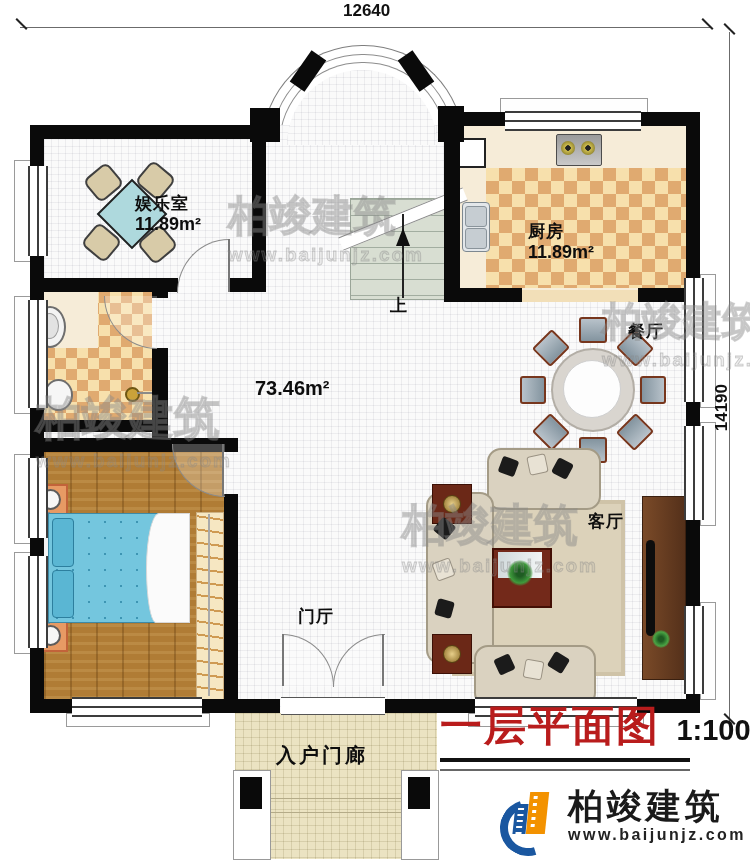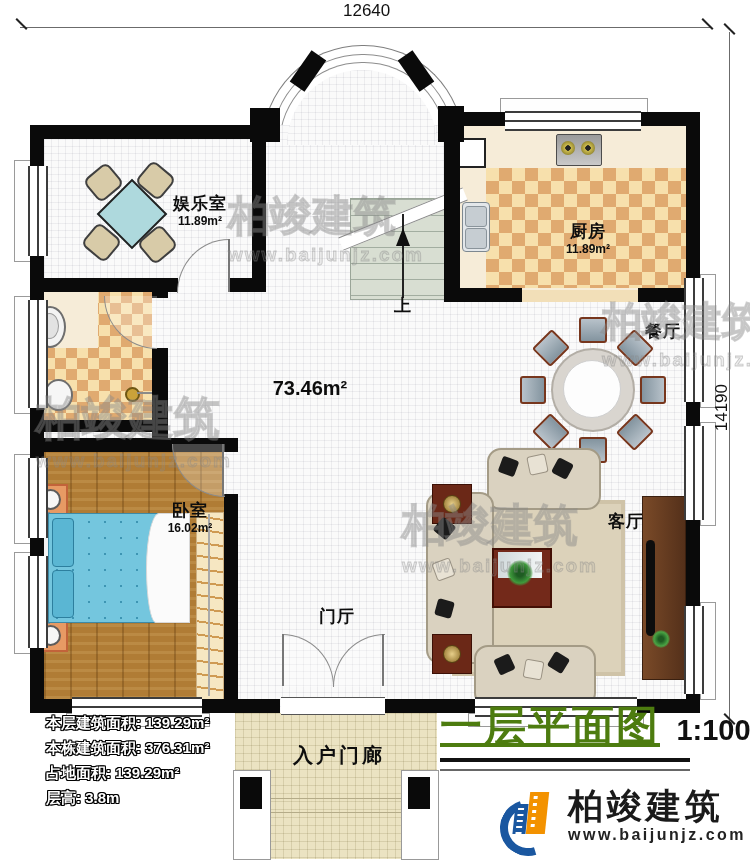--- a/index.html
+++ b/index.html
@@ -26,37 +26,37 @@
   .win-h{position:absolute;background:#fff;border-top:2px solid #3c3c3c;border-bottom:2px solid #3c3c3c;
     background-image:linear-gradient(180deg,transparent 44%,#3c3c3c 44%,#3c3c3c 56%,transparent 56%);z-index:35;}
   .win-v{position:absolute;background:#fff;border-left:2px solid #3c3c3c;border-right:2px solid #3c3c3c;
     background-image:linear-gradient(90deg,transparent 44%,#3c3c3c 44%,#3c3c3c 56%,transparent 56%);z-index:35;}
   .sill{position:absolute;background:#fefefe;border:1px solid #9a9a9a;z-index:5;}
   .arc{position:absolute;z-index:36;background:rgba(255,255,255,.25);}
   .arc-tl{border-top:1.4px solid #8b8b8b;border-left:1.4px solid #8b8b8b;border-top-left-radius:100%;}
   .arc-tr{border-top:1.4px solid #8b8b8b;border-right:1.4px solid #8b8b8b;border-top-right-radius:100%;}
   .arc-bl{border-bottom:1.4px solid #8b8b8b;border-left:1.4px solid #8b8b8b;border-bottom-left-radius:100%;}
   .leaf{position:absolute;background:#777;z-index:36;}
-  .lbl{position:absolute;text-align:center;font-weight:900;color:#0d0d0d;line-height:1.18;z-index:50;}
+  .lbl{position:absolute;text-align:left;font-weight:900;color:#0d0d0d;line-height:1.18;z-index:50;}
   .lbl .nm{display:block;font-size:17px;letter-spacing:1px;}
-  .lbl .ar{display:block;font-size:12px;font-weight:700;}
+  .lbl .ar{display:block;font-size:18px;font-weight:700;}
   .furn{position:absolute;z-index:20;}
   .chair-d{position:absolute;width:24px;height:22px;border:2px solid #77361d;border-radius:3px;
     background:linear-gradient(#b8c2ca,#83949f);z-index:20;}
   .chair-e{position:absolute;width:27px;height:25px;border:2px solid #3f3f3f;border-radius:7px;
     background:#d8cba8;z-index:20;}
   .pillow{position:absolute;width:17px;height:17px;background:#1b1b1b;border-radius:3px;z-index:22;}
   .sofa{position:absolute;background:#dad2c0;border:2px solid #a49b86;border-radius:14px;z-index:20;}
   .sidetab{position:absolute;width:38px;height:38px;background:#6b2817;border:1px solid #3c1006;z-index:20;}
   .sidetab .star{position:absolute;left:10px;top:10px;width:16px;height:16px;border-radius:50%;
     background:radial-gradient(#e7cf8a,#8a6a24);border:1px solid #574312;}
   .wm{position:absolute;z-index:60;pointer-events:none;font-weight:900;text-align:left;
     color:rgba(150,150,150,.16);-webkit-text-stroke:1.4px rgba(135,135,135,.38);white-space:nowrap;}
   .wm .u{display:block;font-size:19px;-webkit-text-stroke:0.8px rgba(135,135,135,.42);letter-spacing:2px;}
-  .dim{position:absolute;z-index:55;font-weight:400;color:#111;font-size:17px;}
+  .dim{position:absolute;z-index:55;font-weight:700;color:#111;font-size:17px;}
   .dimline{position:absolute;background:#6b6b6b;z-index:55;}
   .tick{position:absolute;width:15px;height:2px;background:#222;transform:rotate(45deg);z-index:55;}
   .statrow{font-size:15px;font-weight:700;color:#fff;line-height:25px;white-space:nowrap;
     text-shadow:-1px -1px 0 #000,1px -1px 0 #000,-1px 1px 0 #000,1px 1px 0 #000,0 1px 0 #000,0 -1px 0 #000,1px 0 0 #000,-1px 0 0 #000;}
   .nightstand{position:absolute;width:30px;height:28px;background:#e79a64;border:2px solid #c2633a;z-index:20;}
   .nightstand .lamp{position:absolute;left:4px;top:3px;width:17px;height:17px;border-radius:50%;
     background:#f6f6f6;border:2px solid #5c5c5c;}
 </style>
 </head>
 <body>
@@ -238,24 +238,20 @@
   <div class="lbl" style="left:528px;top:222px;width:120px;">
     <span class="nm">厨房</span>
     <span class="ar">11.89m²</span>
   </div>
   <div class="lbl" style="left:628px;top:322px;width:70px;">
     <span class="nm">餐厅</span>
   </div>
   <div class="lbl" style="left:255px;top:377px;width:110px;">
     <span class="ar" style="font-size:20px;">73.46m²</span>
   </div>
-  <div class="lbl" style="left:128px;top:501px;width:124px;">
-    <span class="nm">卧室</span>
-    <span class="ar">16.02m²</span>
-  </div>
   <div class="lbl" style="left:588px;top:512px;width:76px;">
     <span class="nm">客厅</span>
   </div>
   <div class="lbl" style="left:298px;top:607px;width:78px;">
     <span class="nm">门厅</span>
   </div>
   <div class="lbl" style="left:276px;top:744px;width:126px;">
     <span class="nm" style="font-size:20px;letter-spacing:3px;">入户门廊</span>
   </div>
 
@@ -269,37 +265,23 @@
   </div>
   <div class="wm" style="left:402px;top:496px;font-size:44px;">
     <span>柏竣建筑</span>
     <span class="u">www.baijunjz.com</span>
   </div>
   <div class="wm" style="left:602px;top:294px;font-size:40px;">
     <span>柏竣建筑</span>
     <span class="u">www.baijunjz.com</span>
   </div>
 
-  <div class="abs" style="left:46px;top:710px;z-index:70;">
-    <div class="statrow">
-      <span>本层建筑面积:</span> <span>139.29m²</span>
-    </div>
-    <div class="statrow">
-      <span>本栋建筑面积:</span> <span>376.31m²</span>
-    </div>
-    <div class="statrow">
-      <span>占地面积:</span> <span>139.29m²</span>
-    </div>
-    <div class="statrow">
-      <span>层高:</span> <span>3.8m</span>
-    </div>
-  </div>
 
   <div class="abs" style="left:440px;top:698px;z-index:70;white-space:nowrap;">
-    <span style="font-size:42px;font-weight:900;color:#4d7c0f;letter-spacing:2px;text-decoration:underline;">一层平面图</span>
+    <span style="font-size:42px;font-weight:900;color:#b91c1c;letter-spacing:2px;">一层平面图</span>
     <span style="font-size:29px;font-weight:700;color:#111;margin-left:12px;">1:100</span>
     <div style="width:250px;height:4px;background:#111;margin-top:4px;"></div>
     <div style="width:250px;height:1.5px;background:#666;margin-top:7px;"></div>
   </div>
 
   <div class="abs" style="left:500px;top:788px;z-index:70;display:flex;align-items:flex-start;">
     <div style="position:relative;width:58px;height:64px;">
       <div style="position:absolute;left:0;top:12px;width:40px;height:40px;border:8px solid #1a57a0;border-radius:50%;border-top-color:transparent;border-right-color:transparent;transform:rotate(28deg);"></div>
       <div style="position:absolute;left:14px;top:16px;width:13px;height:30px;background:#1a57a0;transform:skewX(-6deg);background-image:repeating-linear-gradient(180deg,transparent 0 4px,#fff 4px 6px);background-size:6px 100%;background-repeat:repeat-y;background-position:3px 0;"></div>
       <div style="position:absolute;left:28px;top:4px;width:19px;height:42px;background:#f39200;transform:skewX(-6deg);"></div>

